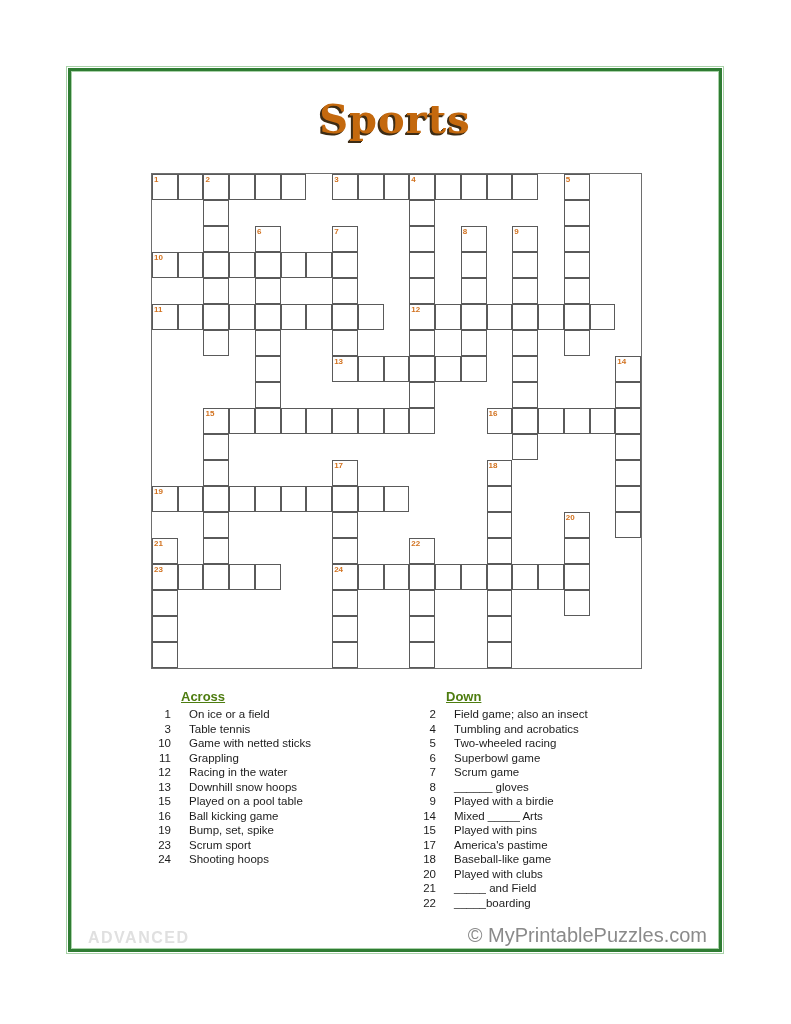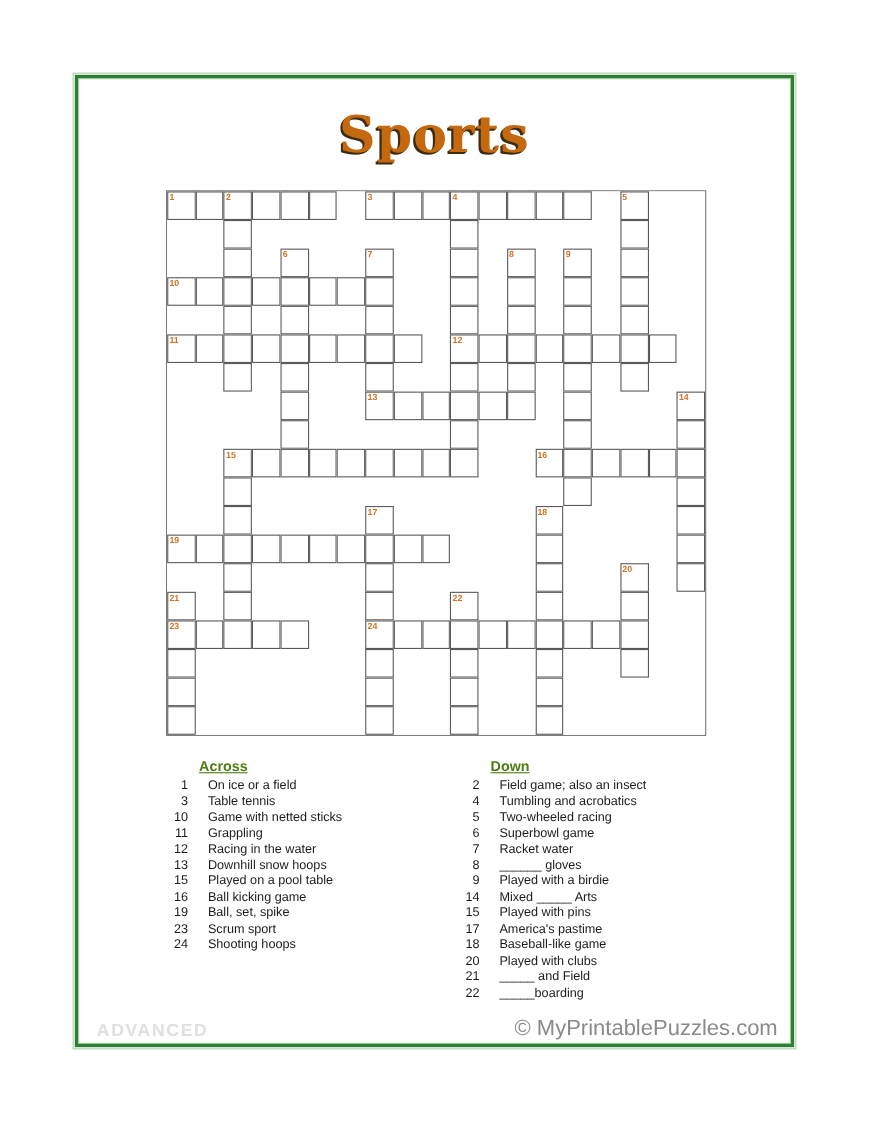--- a/index.html
+++ b/index.html
@@ -3,21 +3,21 @@
 <meta charset="utf-8">
 <style>
   html,body{margin:0;padding:0;background:#fff;}
   .page{position:relative;width:791px;height:1024px;background:#fff;overflow:hidden;
         font-family:"Liberation Sans",sans-serif;}
   .frame{position:absolute;left:68px;top:68px;width:648px;height:878px;
          border:3px solid #2f7c33;outline:1px solid #a9d2a9;outline-offset:1px;
          box-shadow:inset 0 0 0 1px #a9d2a9;background:#fff;}
   .title{position:absolute;left:0;top:24px;width:100%;text-align:center;margin:0;
          font-family:"DejaVu Serif","Liberation Serif",serif;
-         font-size:46px;font-weight:bold;letter-spacing:1px;
+         font-size:40px;font-weight:bold;letter-spacing:1px;
          color:#c4690e;text-shadow:-2px 2px 0 #3d2c15,-1px 1px 0 #3d2c15;}
   .grid{position:absolute;left:80px;top:102px;width:489px;height:494px;
         display:grid;grid-template-columns:repeat(19,1fr);grid-template-rows:repeat(19,1fr);
         border:1px solid #6e6e6e;box-sizing:content-box;background:#fff;}
   .cell{position:relative;background:#fff;border:1px solid #5a5a5a;box-sizing:border-box;}
   .blank{background:#fff;}
   .cnum{position:absolute;left:1px;top:0;font-size:8px;line-height:9px;
         color:#d2721f;font-weight:bold;letter-spacing:0;}
   .clues{position:absolute;top:618px;}
   .clues.across{left:80px;width:270px;}
@@ -481,21 +481,21 @@
           <li>
             <span class="cn">15</span>
             <span class="ct">Played on a pool table</span>
           </li>
           <li>
             <span class="cn">16</span>
             <span class="ct">Ball kicking game</span>
           </li>
           <li>
             <span class="cn">19</span>
-            <span class="ct">Ball, set, spike</span>
+            <span class="ct">Bump, set, spike</span>
           </li>
           <li>
             <span class="cn">23</span>
             <span class="ct">Scrum sport</span>
           </li>
           <li>
             <span class="cn">24</span>
             <span class="ct">Shooting hoops</span>
           </li>
         </ol>
@@ -515,21 +515,21 @@
           <li>
             <span class="cn">5</span>
             <span class="ct">Two-wheeled racing</span>
           </li>
           <li>
             <span class="cn">6</span>
             <span class="ct">Superbowl game</span>
           </li>
           <li>
             <span class="cn">7</span>
-            <span class="ct">Racket water</span>
+            <span class="ct">Scrum game</span>
           </li>
           <li>
             <span class="cn">8</span>
             <span class="ct">______ gloves</span>
           </li>
           <li>
             <span class="cn">9</span>
             <span class="ct">Played with a birdie</span>
           </li>
           <li>

